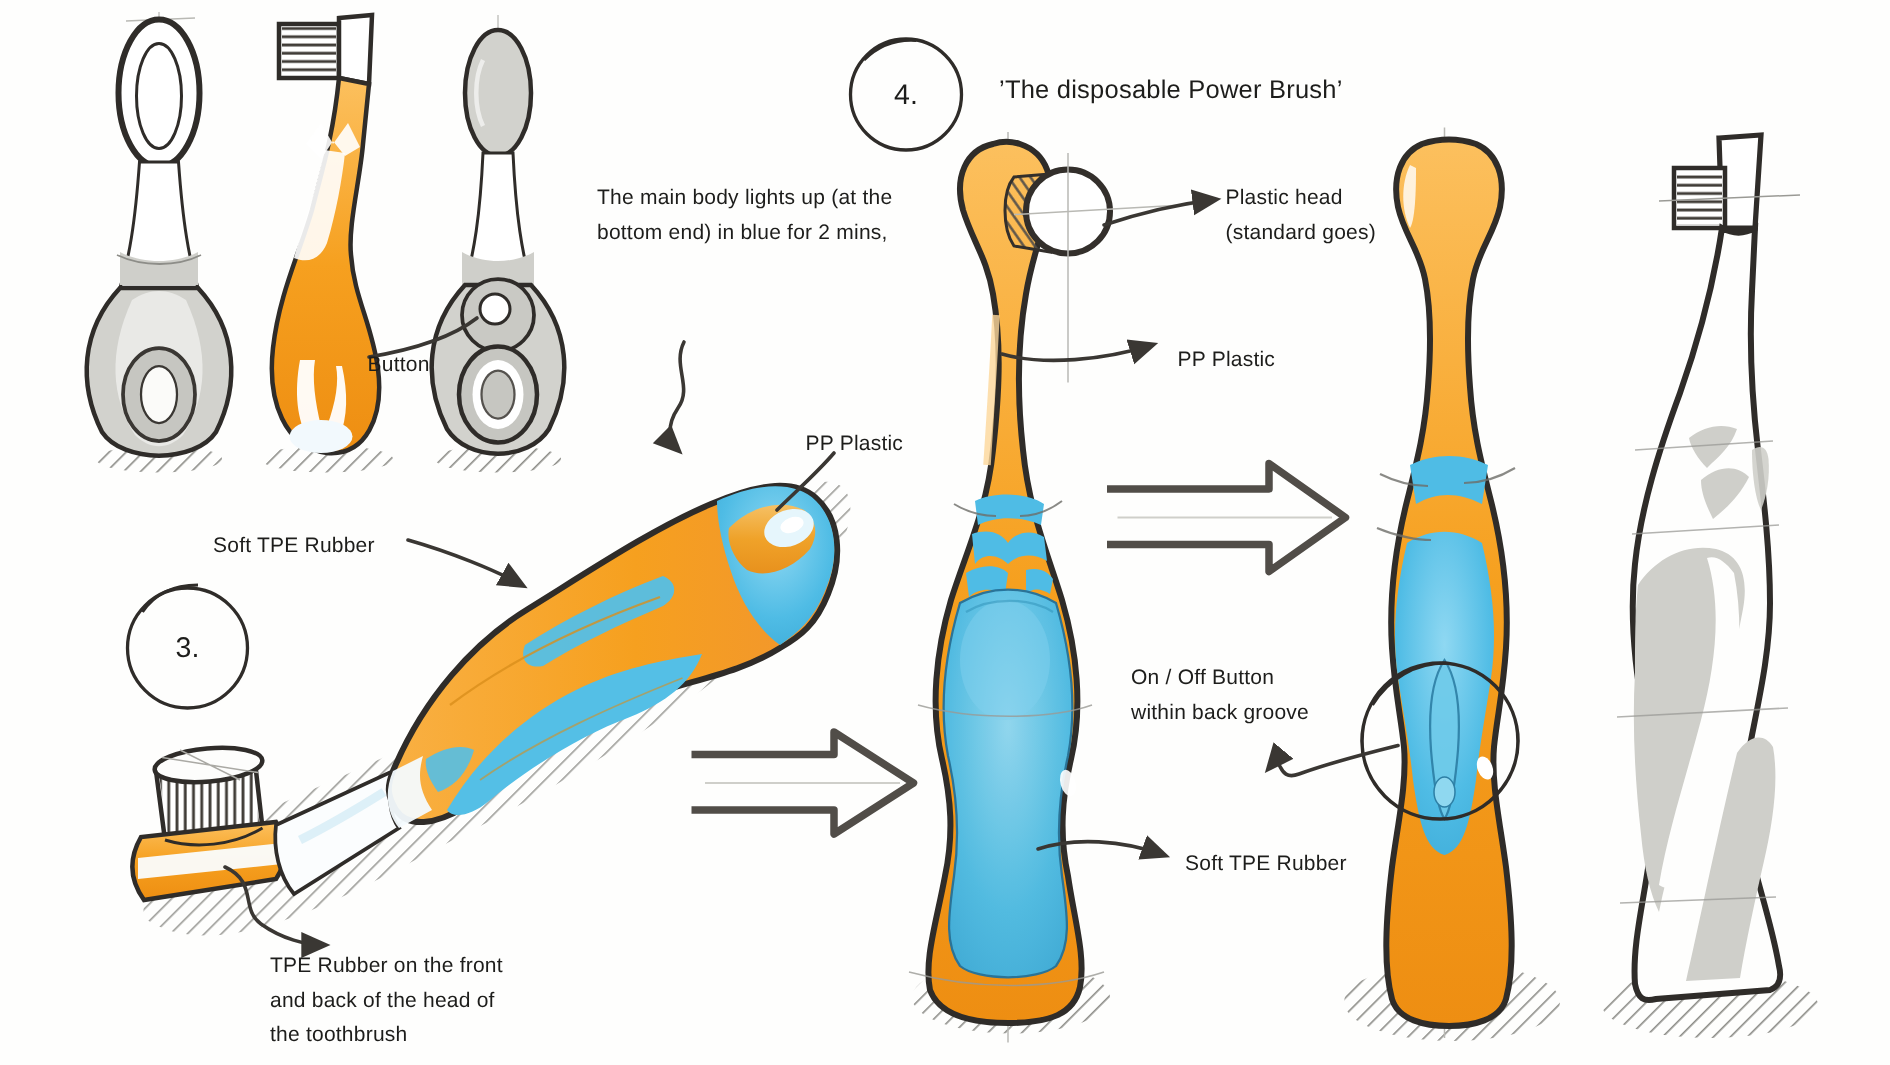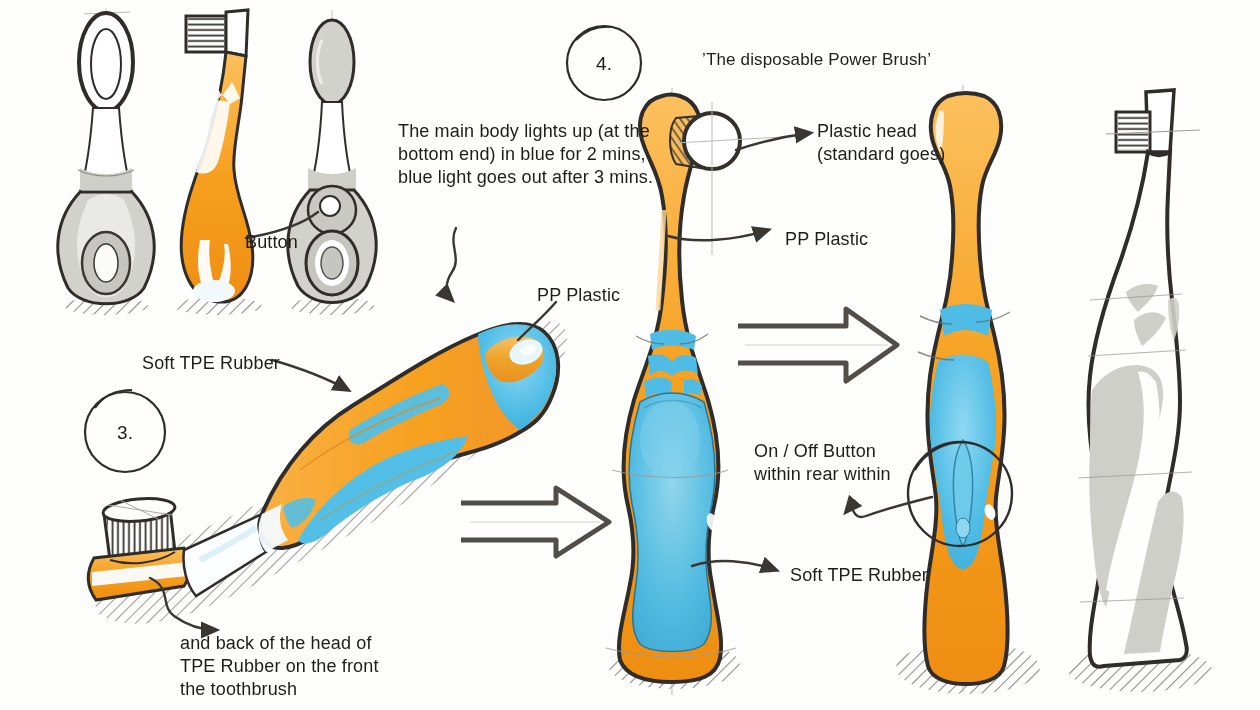--- a/index.html
+++ b/index.html
@@ -1,21 +1,21 @@
 <!DOCTYPE html>
 <html><head>
 <meta charset="utf-8">
 <style>
   html,body{margin:0;padding:0;background:#ffffff;}
   .canvas{position:relative;width:1260px;height:710px;background:#fefefd;overflow:hidden;
           font-family:"Liberation Sans",sans-serif;}
   .art{position:absolute;left:0;top:0;}
-  .lbl{position:absolute;font-size:18px;line-height:23px;color:#1d1d1b;
+  .lbl{position:absolute;font-size:14px;line-height:23px;color:#1d1d1b;
        letter-spacing:.15px;white-space:nowrap;}
-  .title{font-size:17px;margin-left:36px;}
+  .title{font-size:17px;}
   .step{position:absolute;transform:translate(-50%,-50%);font-size:19px;color:#1d1d1b;}
 </style>
 </head>
 <body>
 
 <div class="canvas">
 
 <svg class="art" width="1260" height="710" viewBox="0 0 1260 710">
   <defs>
     <linearGradient id="ogv" x1="0" y1="0" x2="0" y2="1">
@@ -205,40 +205,39 @@
 </svg>
 
 <div class="step" style="left:125px;top:433px">3.</div>
 <div class="step" style="left:604px;top:64px">4.</div>
 
 <div class="lbl title" style="left:666px;top:48px">’The disposable Power Brush’</div>
 
 <div class="lbl" style="left:398px;top:120px">
   <div>The main body lights up (at the</div>
   <div>bottom end) in blue for 2 mins,</div>
-  <div>blue light goes out after 3 mins.</div>
 </div>
 
 <div class="lbl" style="left:245px;top:231px">Button</div>
 
 <div class="lbl" style="left:817px;top:120px">
   <div>Plastic head</div>
   <div>(standard goes)</div>
 </div>
 
 <div class="lbl" style="left:785px;top:228px">PP Plastic</div>
 <div class="lbl" style="left:537px;top:284px">PP Plastic</div>
 <div class="lbl" style="left:142px;top:352px">Soft TPE Rubber</div>
 
 <div class="lbl" style="left:754px;top:440px">
   <div>On / Off Button</div>
-  <div>within rear within</div>
+  <div>within back groove</div>
 </div>
 
 <div class="lbl" style="left:790px;top:564px">Soft TPE Rubber</div>
 
 <div class="lbl" style="left:180px;top:632px">
+  <div>TPE Rubber on the front</div>
   <div>and back of the head of</div>
-  <div>TPE Rubber on the front</div>
   <div>the toothbrush</div>
 </div>
 
 </div>
 
 </body></html>

